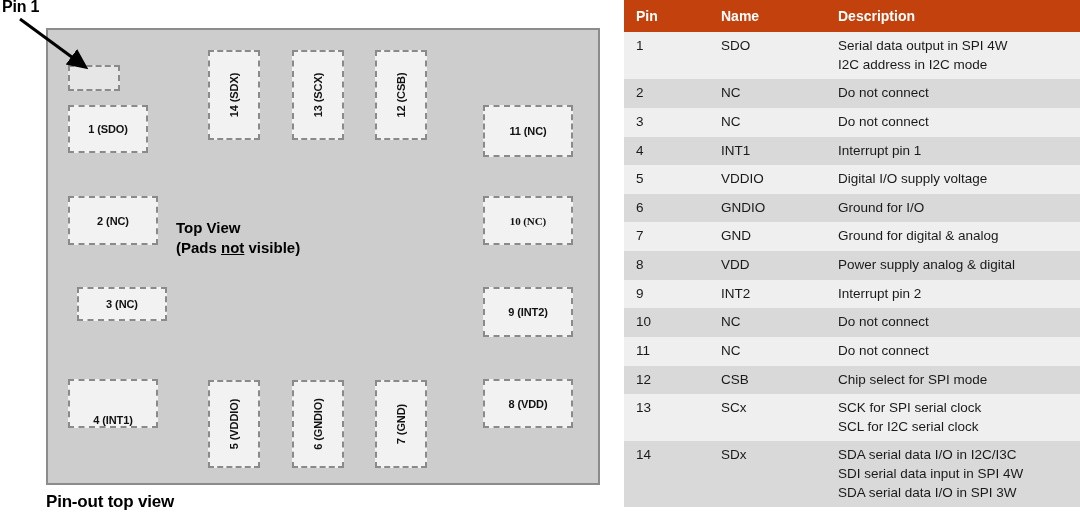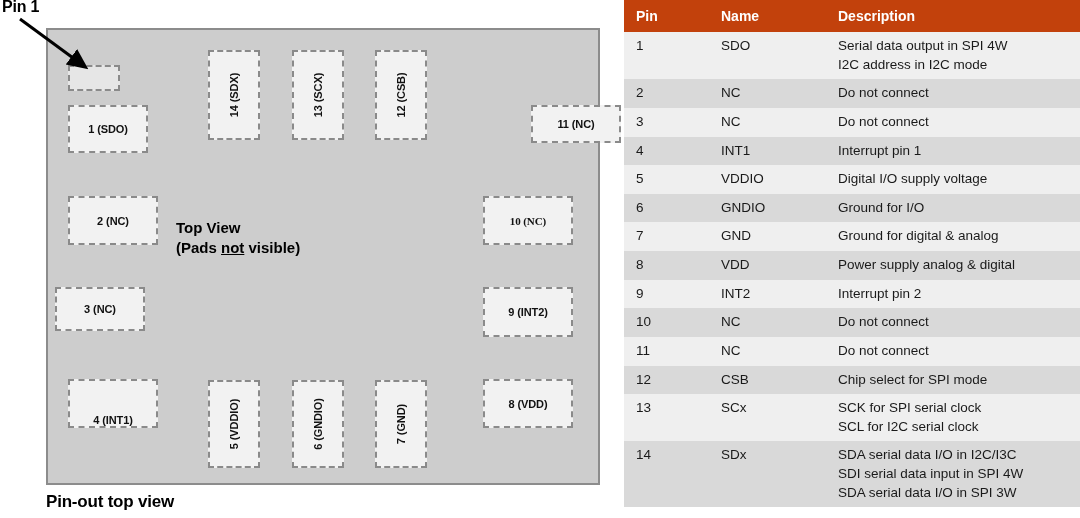--- a/index.html
+++ b/index.html
@@ -137,21 +137,21 @@
   <div id="chip-body"></div>
 
   <div id="pads-layer">
       <div class="pad marker" style="left: 68px; top: 65px; width: 52px; height: 26px;"></div>
       <div class="pad" style="left: 68px; top: 105px; width: 80px; height: 48px;">
         <span>1 (SDO)</span>
       </div>
       <div class="pad" style="left: 68px; top: 196px; width: 90px; height: 49px;">
         <span>2 (NC)</span>
       </div>
-      <div class="pad" style="left: 55px; top: 287px; width: 90px; height: 44px; text-align: center;">
+      <div class="pad" style="left: 77px; top: 287px; width: 90px; height: 34px; text-align: center;">
         <span>3 (NC)</span>
       </div>
       <div class="pad" style="left: 68px; top: 379px; width: 90px; height: 49px; align-items: flex-end;">
         <span>4 (INT1)</span>
       </div>
       <div class="pad vertical" style="left: 208px; top: 380px; width: 52px; height: 88px;">
         <span>5 (VDDIO)</span>
       </div>
       <div class="pad vertical" style="left: 292px; top: 380px; width: 52px; height: 88px;">
         <span>6 (GNDIO)</span>
@@ -161,21 +161,21 @@
       </div>
       <div class="pad" style="left: 483px; top: 379px; width: 90px; height: 49px;">
         <span>8 (VDD)</span>
       </div>
       <div class="pad" style="left: 483px; top: 287px; width: 90px; height: 50px;">
         <span>9 (INT2)</span>
       </div>
       <div class="pad" style="left: 483px; top: 196px; width: 90px; height: 49px; font-family: Liberation Serif, serif;">
         <span>10 (NC)</span>
       </div>
-      <div class="pad" style="left: 483px; top: 105px; width: 90px; height: 38px; margin-left: 48px;">
+      <div class="pad" style="left: 483px; top: 105px; width: 90px; height: 52px;">
         <span>11 (NC)</span>
       </div>
       <div class="pad vertical" style="left: 375px; top: 50px; width: 52px; height: 90px;">
         <span>12 (CSB)</span>
       </div>
       <div class="pad vertical" style="left: 292px; top: 50px; width: 52px; height: 90px;">
         <span>13 (SCX)</span>
       </div>
       <div class="pad vertical" style="left: 208px; top: 50px; width: 52px; height: 90px;">
         <span>14 (SDX)</span>

